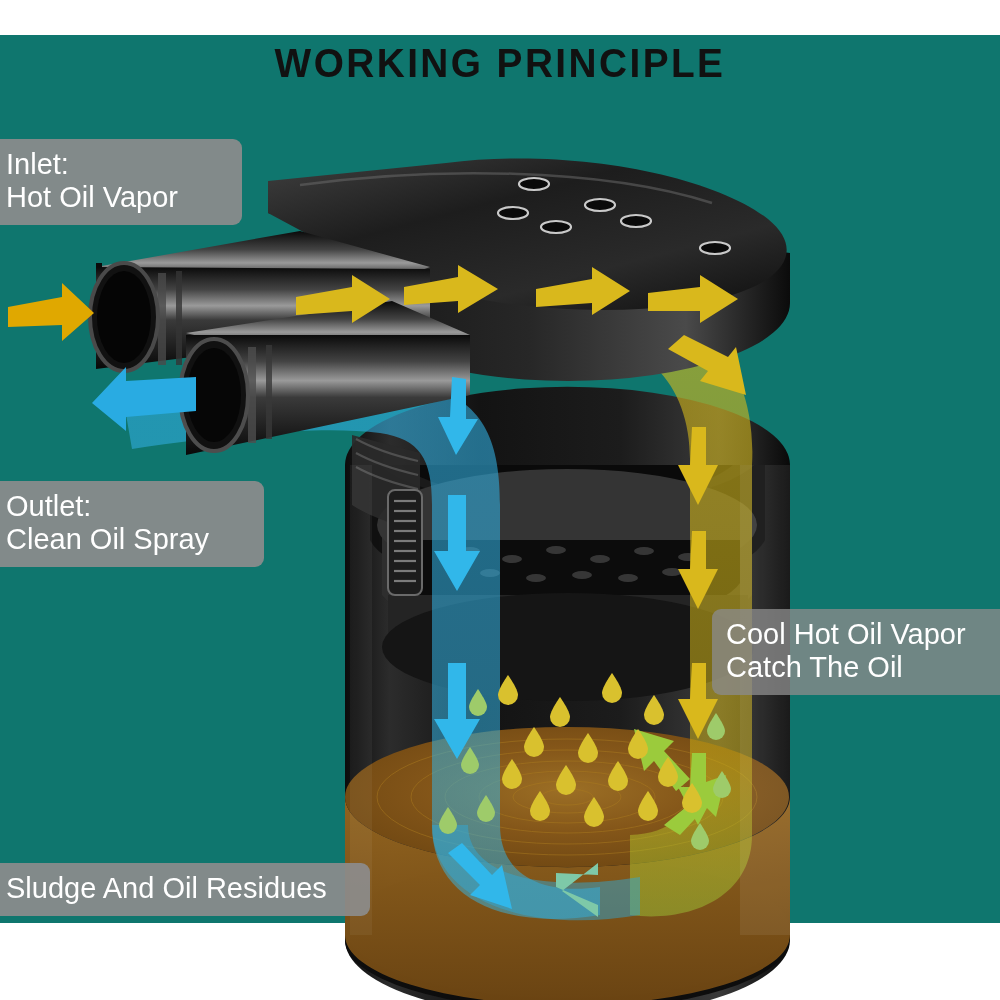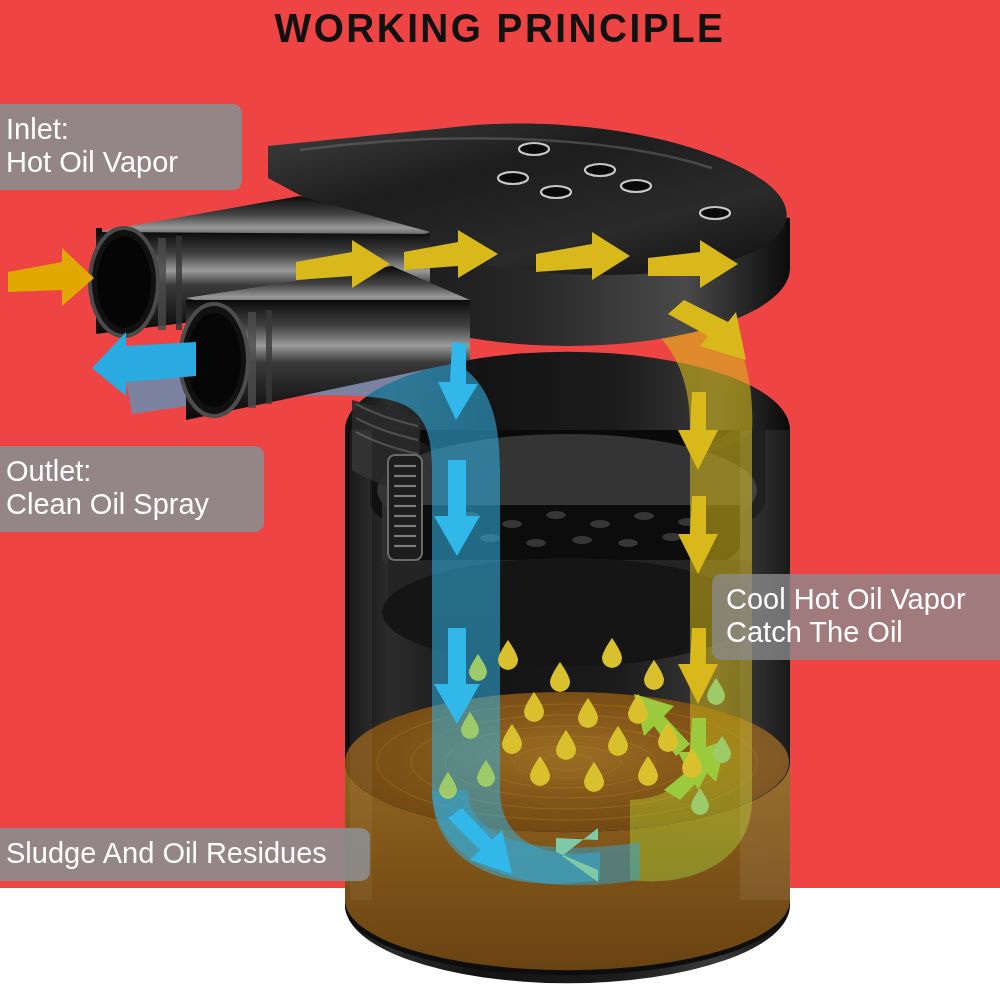--- a/index.html
+++ b/index.html
@@ -1,18 +1,18 @@
 <!DOCTYPE html>
 <html><head>
 <meta charset="utf-8">
 <style>
   html,body{margin:0;padding:0;background:#fff;}
   body{width:1000px;height:1000px;overflow:hidden;
        font-family:"Liberation Sans","DejaVu Sans",sans-serif;}
-  #stage{position:relative;width:1000px;height:888px;background:#ef4444;}
+  #stage{position:relative;width:1000px;height:888px;background:#0f766e;margin-top:35px;}
 
   #title{
     position:absolute; left:0; top:6px; width:1000px;
     text-align:center;
     font-family:"Liberation Sans","DejaVu Sans",sans-serif;
     font-weight:bold; font-size:40px; letter-spacing:2.5px;
     color:#111111;
     transform:scaleX(0.97);
   }
 

